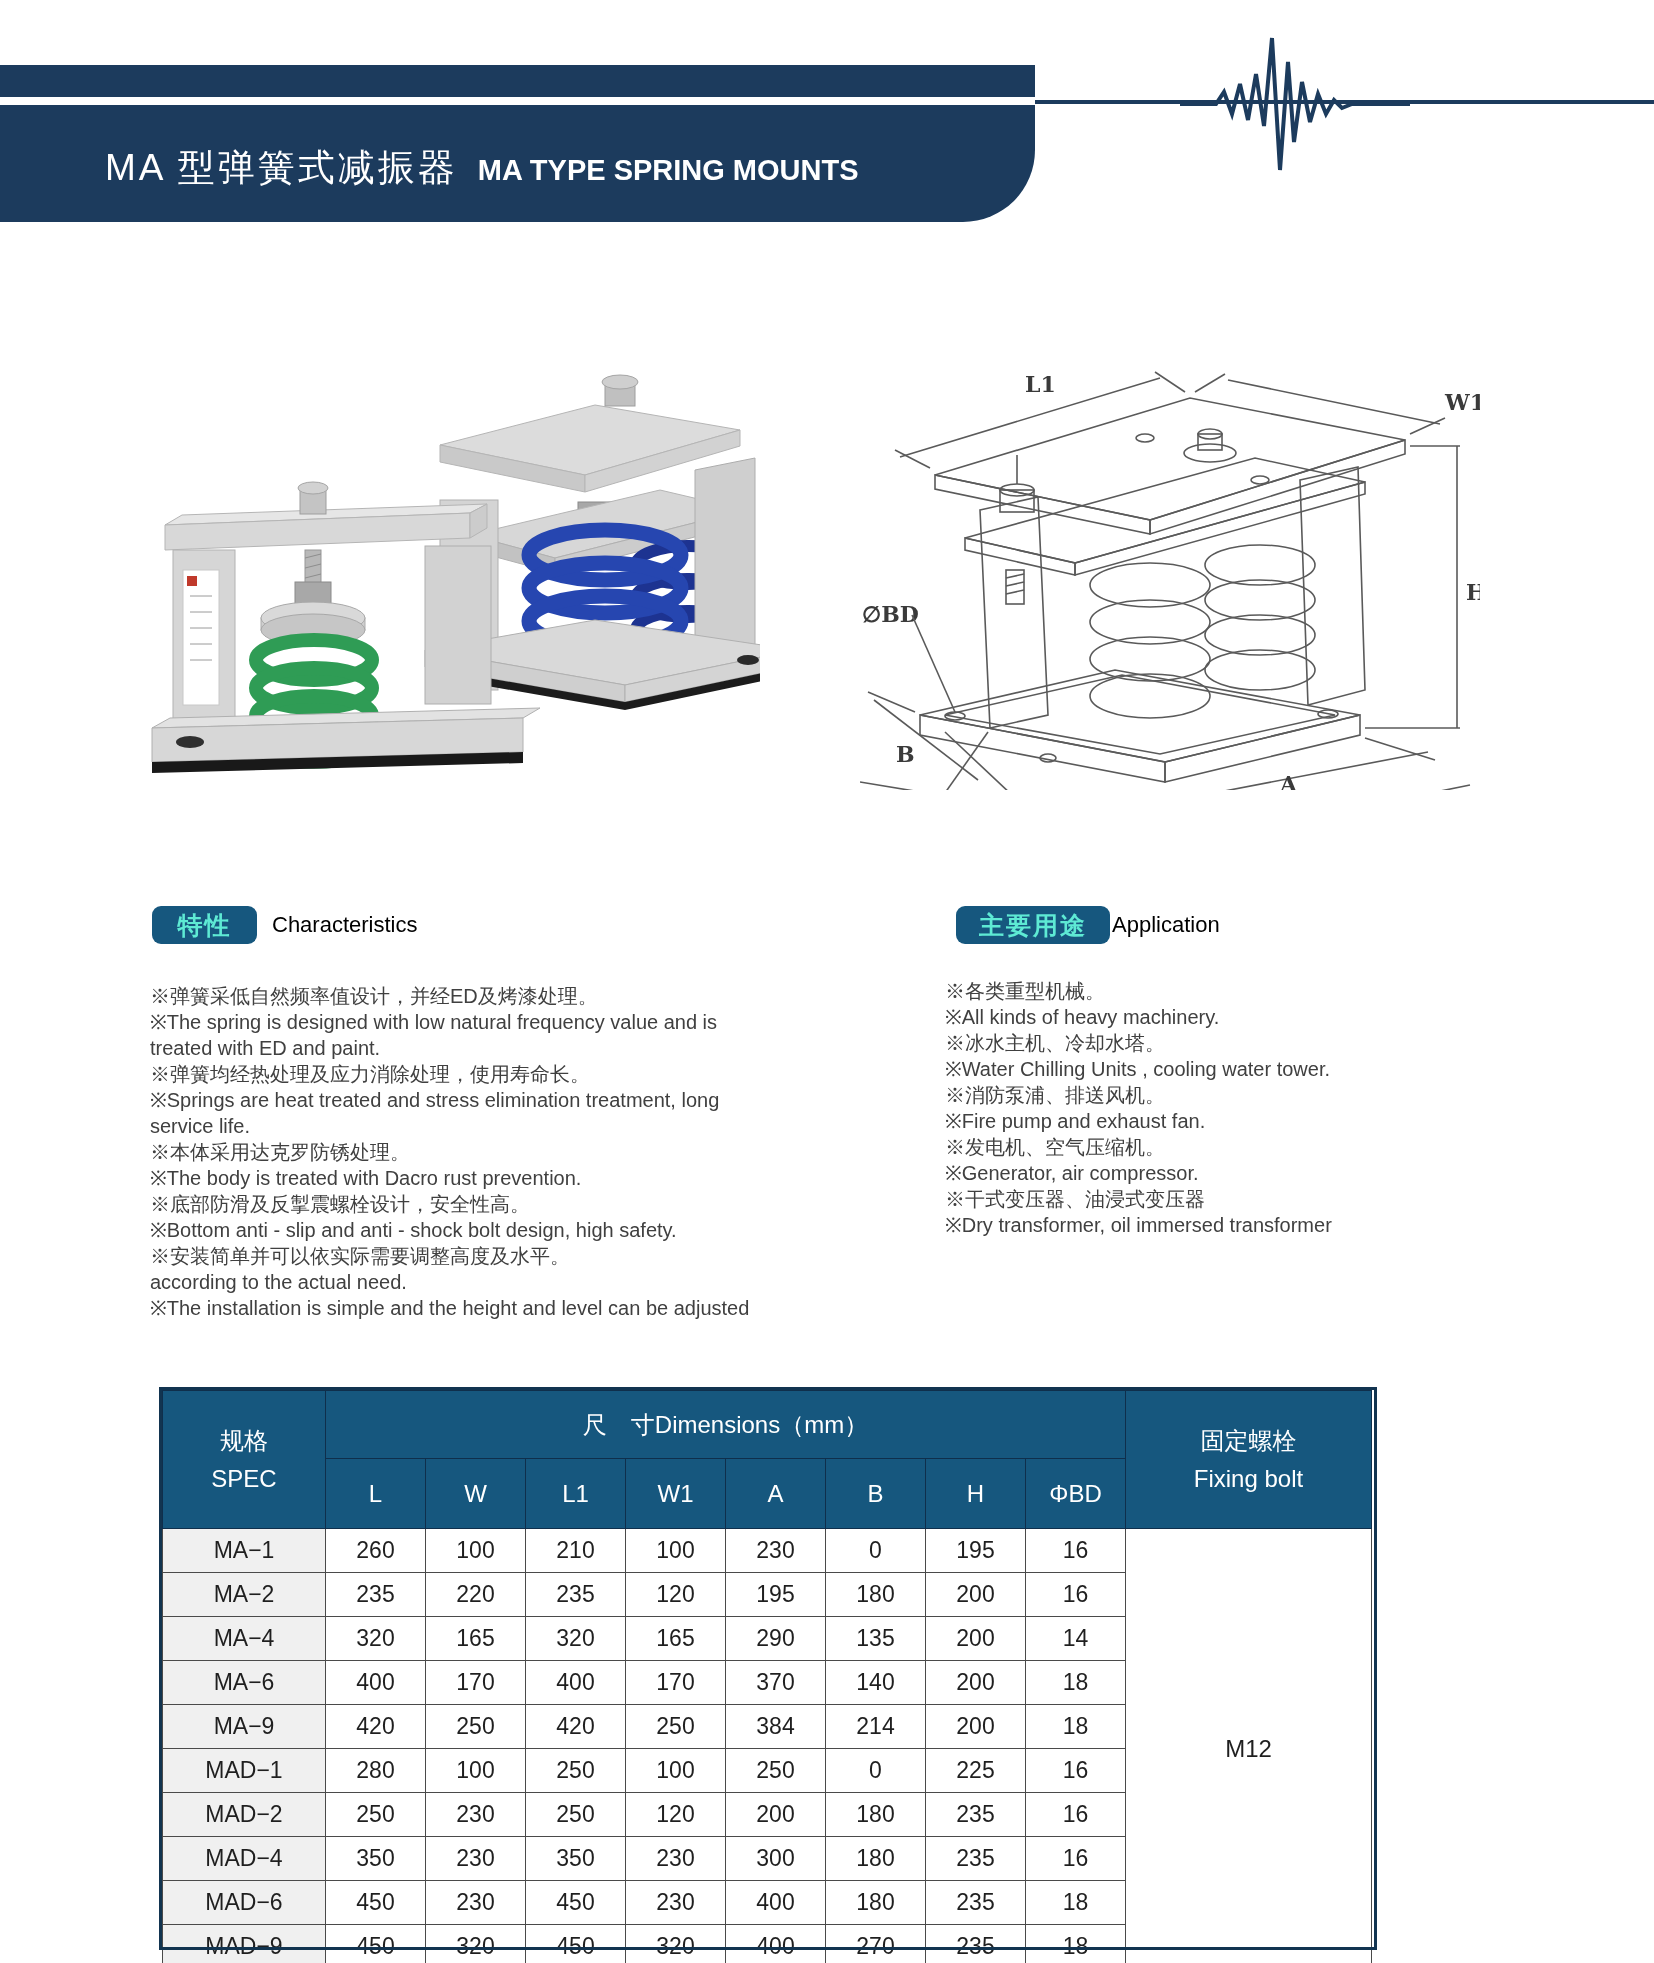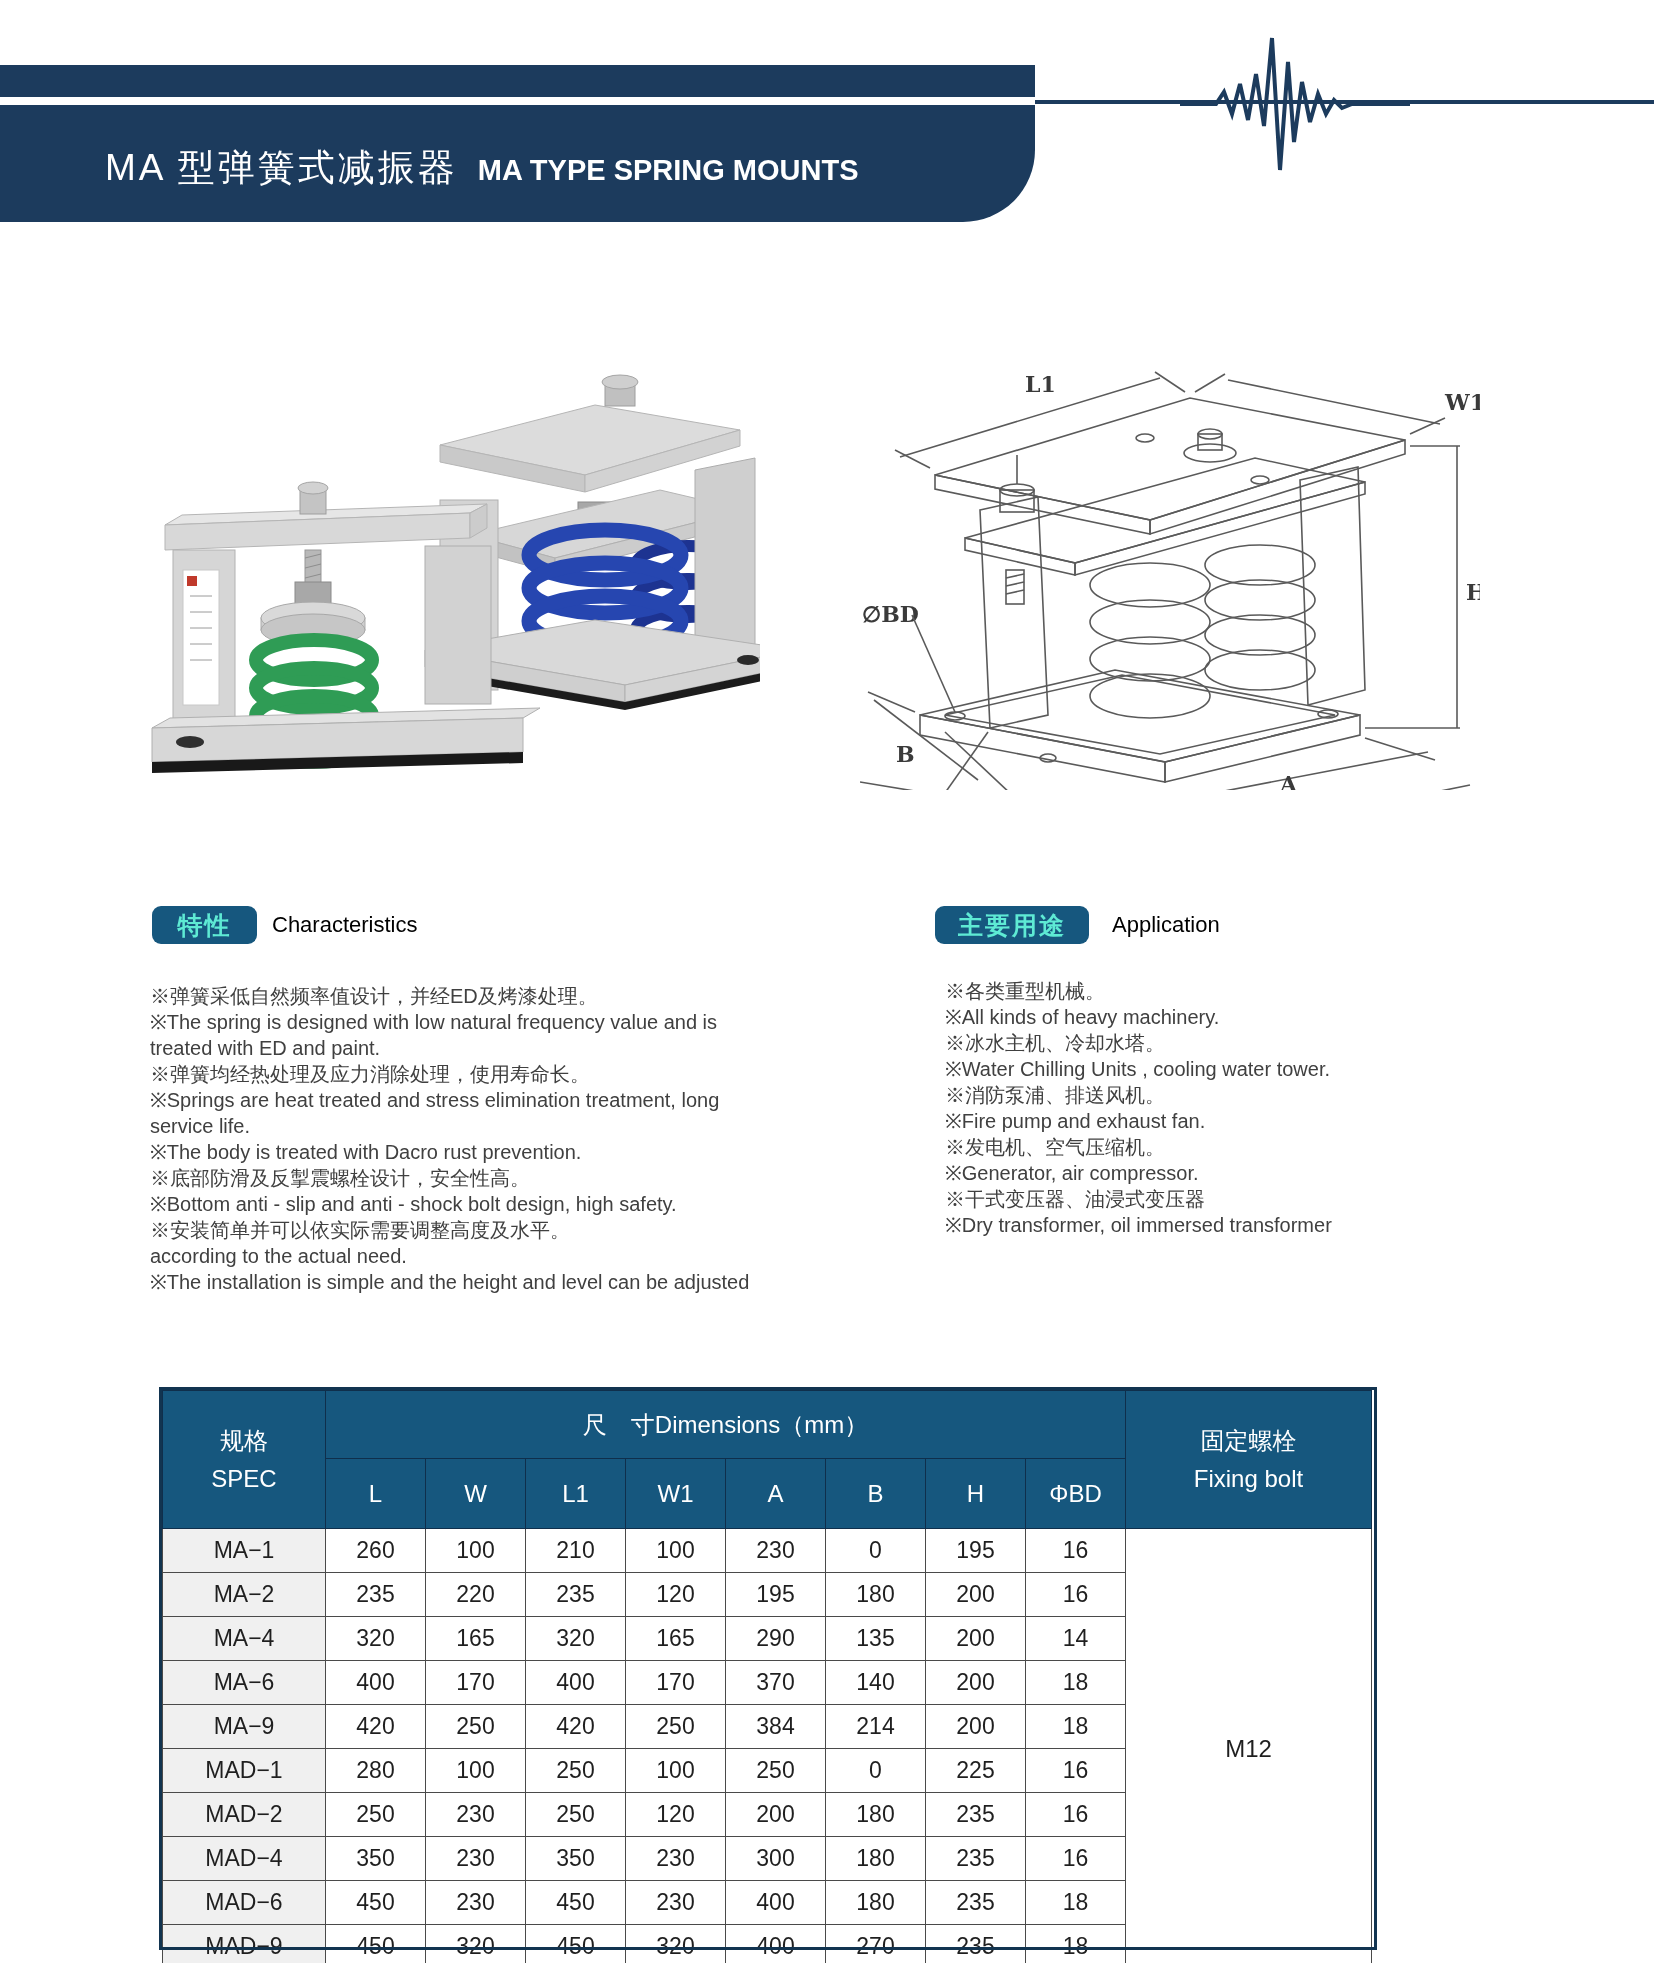--- a/index.html
+++ b/index.html
@@ -218,29 +218,30 @@
 
   <div class="badge" style="left:152px;top:906px;min-width:105px;">特性</div>
   <div class="section-title" style="left:272px;top:912px;">Characteristics</div>
   <div class="textblock" style="left:150px;top:983px;width:600px;">
       <div class="tline">※弹簧采低自然频率值设计，并经ED及烤漆处理。</div>
       <div class="tline">※The spring is designed with low natural frequency value and is</div>
       <div class="tline">treated with ED and paint.</div>
       <div class="tline">※弹簧均经热处理及应力消除处理，使用寿命长。</div>
       <div class="tline">※Springs are heat treated and stress elimination treatment, long</div>
       <div class="tline"> service life.</div>
+      <div class="tline">※本体采用达克罗防锈处理。</div>
       <div class="tline">※The body is treated with Dacro rust prevention.</div>
       <div class="tline">※底部防滑及反掣震螺栓设计，安全性高。</div>
       <div class="tline">※Bottom anti - slip and anti - shock bolt design, high safety.</div>
       <div class="tline">※安装简单并可以依实际需要调整高度及水平。</div>
       <div class="tline">according to the actual need.</div>
       <div class="tline">※The installation is simple and the height and level can be adjusted</div>
     </div>
 
-  <div class="badge" style="left:935px;top:906px;min-width:154px;">主要用途</div>
+  <div class="badge" style="left:956px;top:906px;min-width:154px;">主要用途</div>
   <div class="section-title" style="left:1112px;top:912px;">Application</div>
   <div class="textblock" style="left:945px;top:978px;width:520px;">
       <div class="tline">※各类重型机械。</div>
       <div class="tline">※All kinds of heavy machinery.</div>
       <div class="tline">※冰水主机、冷却水塔。</div>
       <div class="tline">※Water Chilling Units , cooling water tower.</div>
       <div class="tline">※消防泵浦、排送风机。</div>
       <div class="tline">※Fire pump and exhaust fan.</div>
       <div class="tline">※发电机、空气压缩机。</div>
       <div class="tline">※Generator, air compressor.</div>

